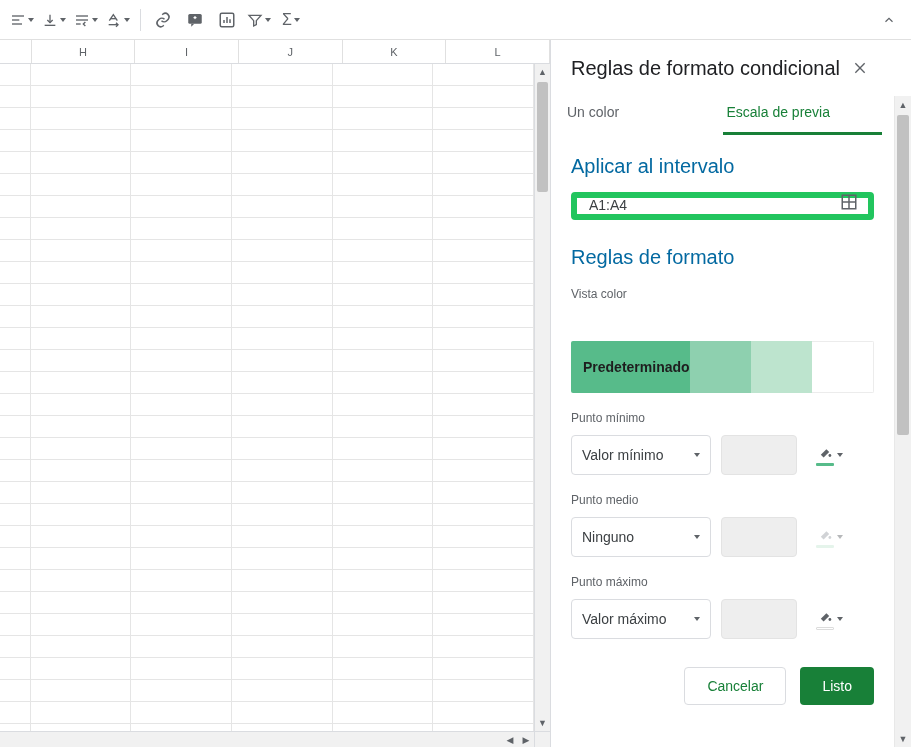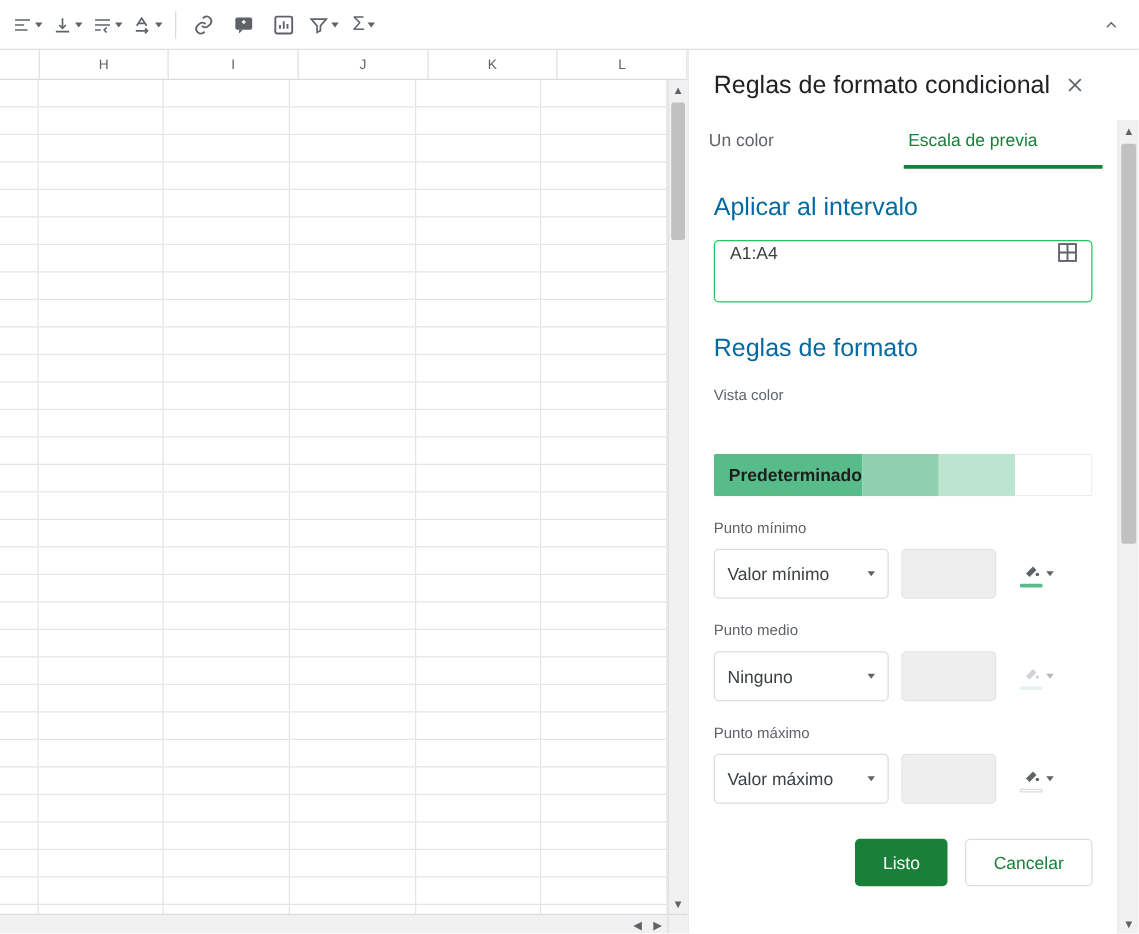--- a/index.html
+++ b/index.html
@@ -187,36 +187,36 @@
   }
 
   .section { padding: 20px 20px 6px 20px; }
   .section-h {
     font-size:20px;
     font-weight:400;
     color:#0369a1;
     margin-bottom:14px;
   }
   .range-field {
-    display:flex; align-items:flex-start;
-    border:1px solid #22c55e;
+    display:flex; align-items:flex-end;
+    border:6px solid #22c55e;
     border-radius:4px;
-    height:50px;
+    height:28px;
     padding:0 10px;
     background:#fff;
   }
   .range-field input {
     border:none;outline:none;flex:1;
     font-size:14px;color:#3c4043;background:transparent;
   }
   .grid-icon { color:#5f6368; }
   .sublabel { font-size:12px;color:#5f6368;margin:18px 0 10px 0; }
 
   .preview {
-    display:flex;height:34px;border-radius:2px;overflow:hidden;margin-top:40px;
+    display:flex;height:52px;border-radius:2px;overflow:hidden;margin-top:40px;
   }
   .preview .seg { flex:1; display:flex;align-items:center; }
   .preview .seg.s1 { background:#57bb8a; }
   .preview .seg.s2 { background:#8ed0af; }
   .preview .seg.s3 { background:#bde4ce; }
   .preview .seg.s4 { background:#ffffff; border:1px solid #ececec;border-left:none; }
   .preview .seg.s1 span { margin-left:12px;font-size:14px;color:#1e1e1e;font-weight:600; }
 
   .point-row {
     display:flex; align-items:center; gap:10px; margin-top:10px;margin-bottom:4px;
@@ -710,22 +710,22 @@
                       <circle cx="19" cy="15" r="2"></circle>
                     </svg>
                   <span class="paint-bar bar-max"></span>
                 </span>
                 <span class="dropdown-triangle"></span>
               </div>
             </div>
           </div>
 
           <div class="footer">
+            <div class="btn btn-secondary">Cancelar</div>
             <div class="btn btn-primary">Listo</div>
-            <div class="btn btn-secondary">Cancelar</div>
           </div>
         </div>
 
         <div class="panel-scroll">
           <div class="arrow">▲</div>
           <div class="track">
               <div class="thumb"></div>
             </div>
           <div class="arrow down">▼</div>
         </div>

